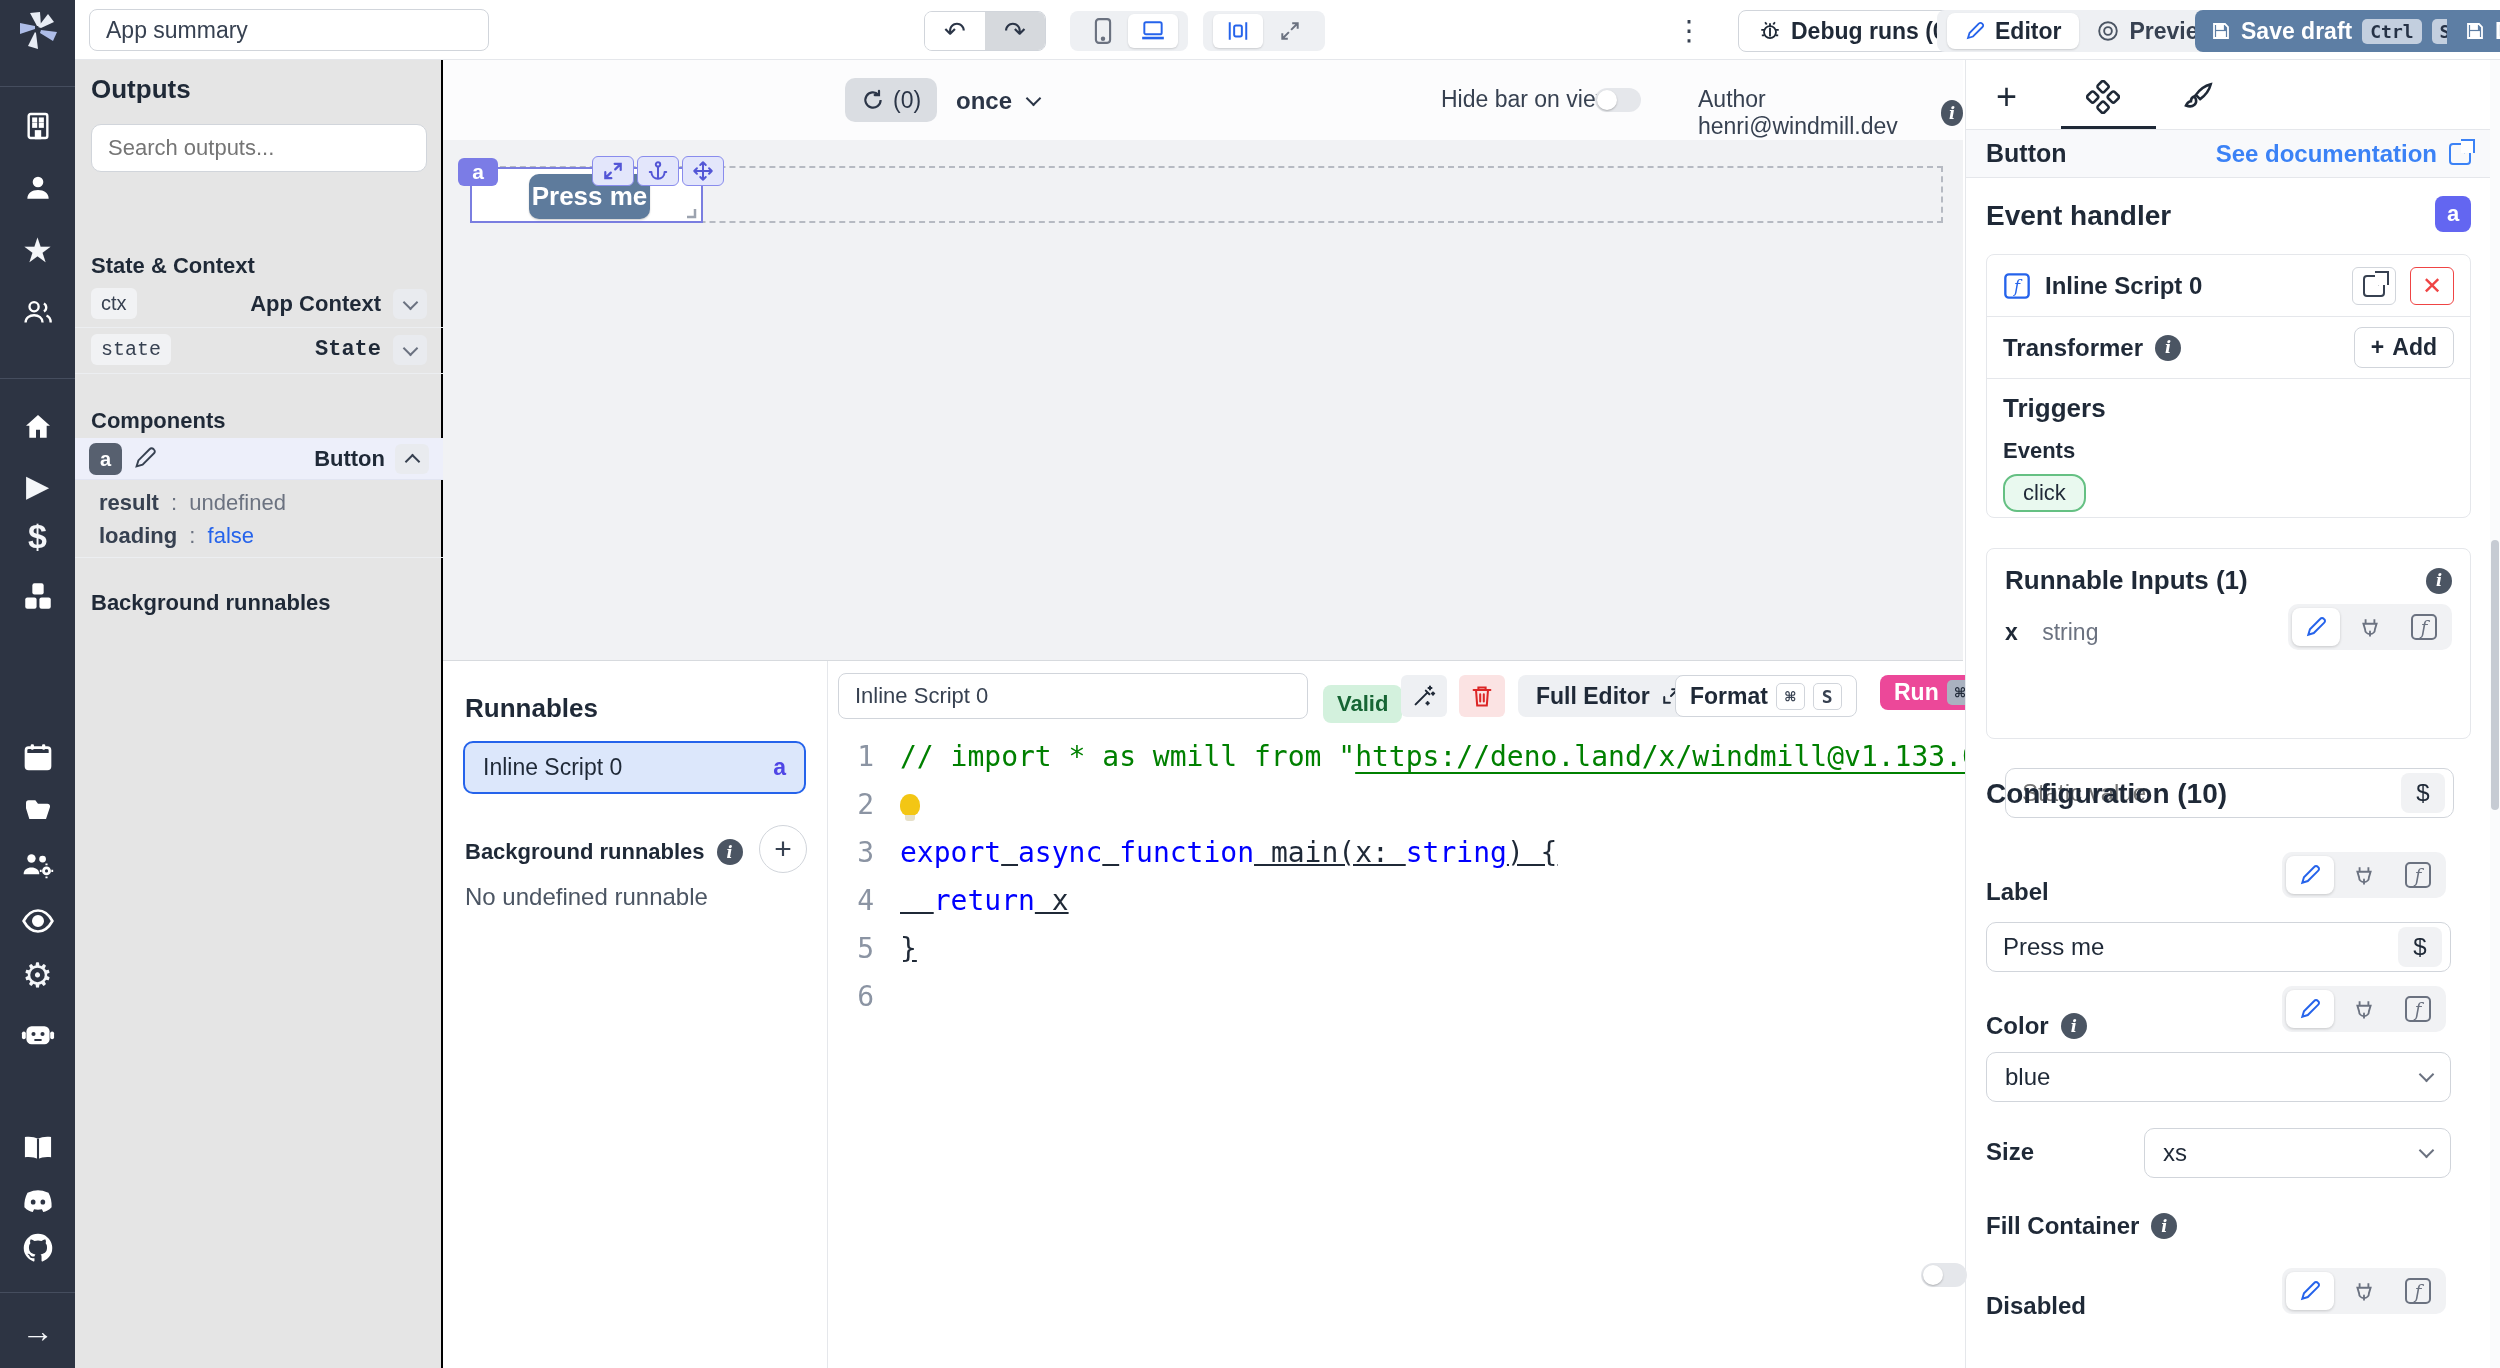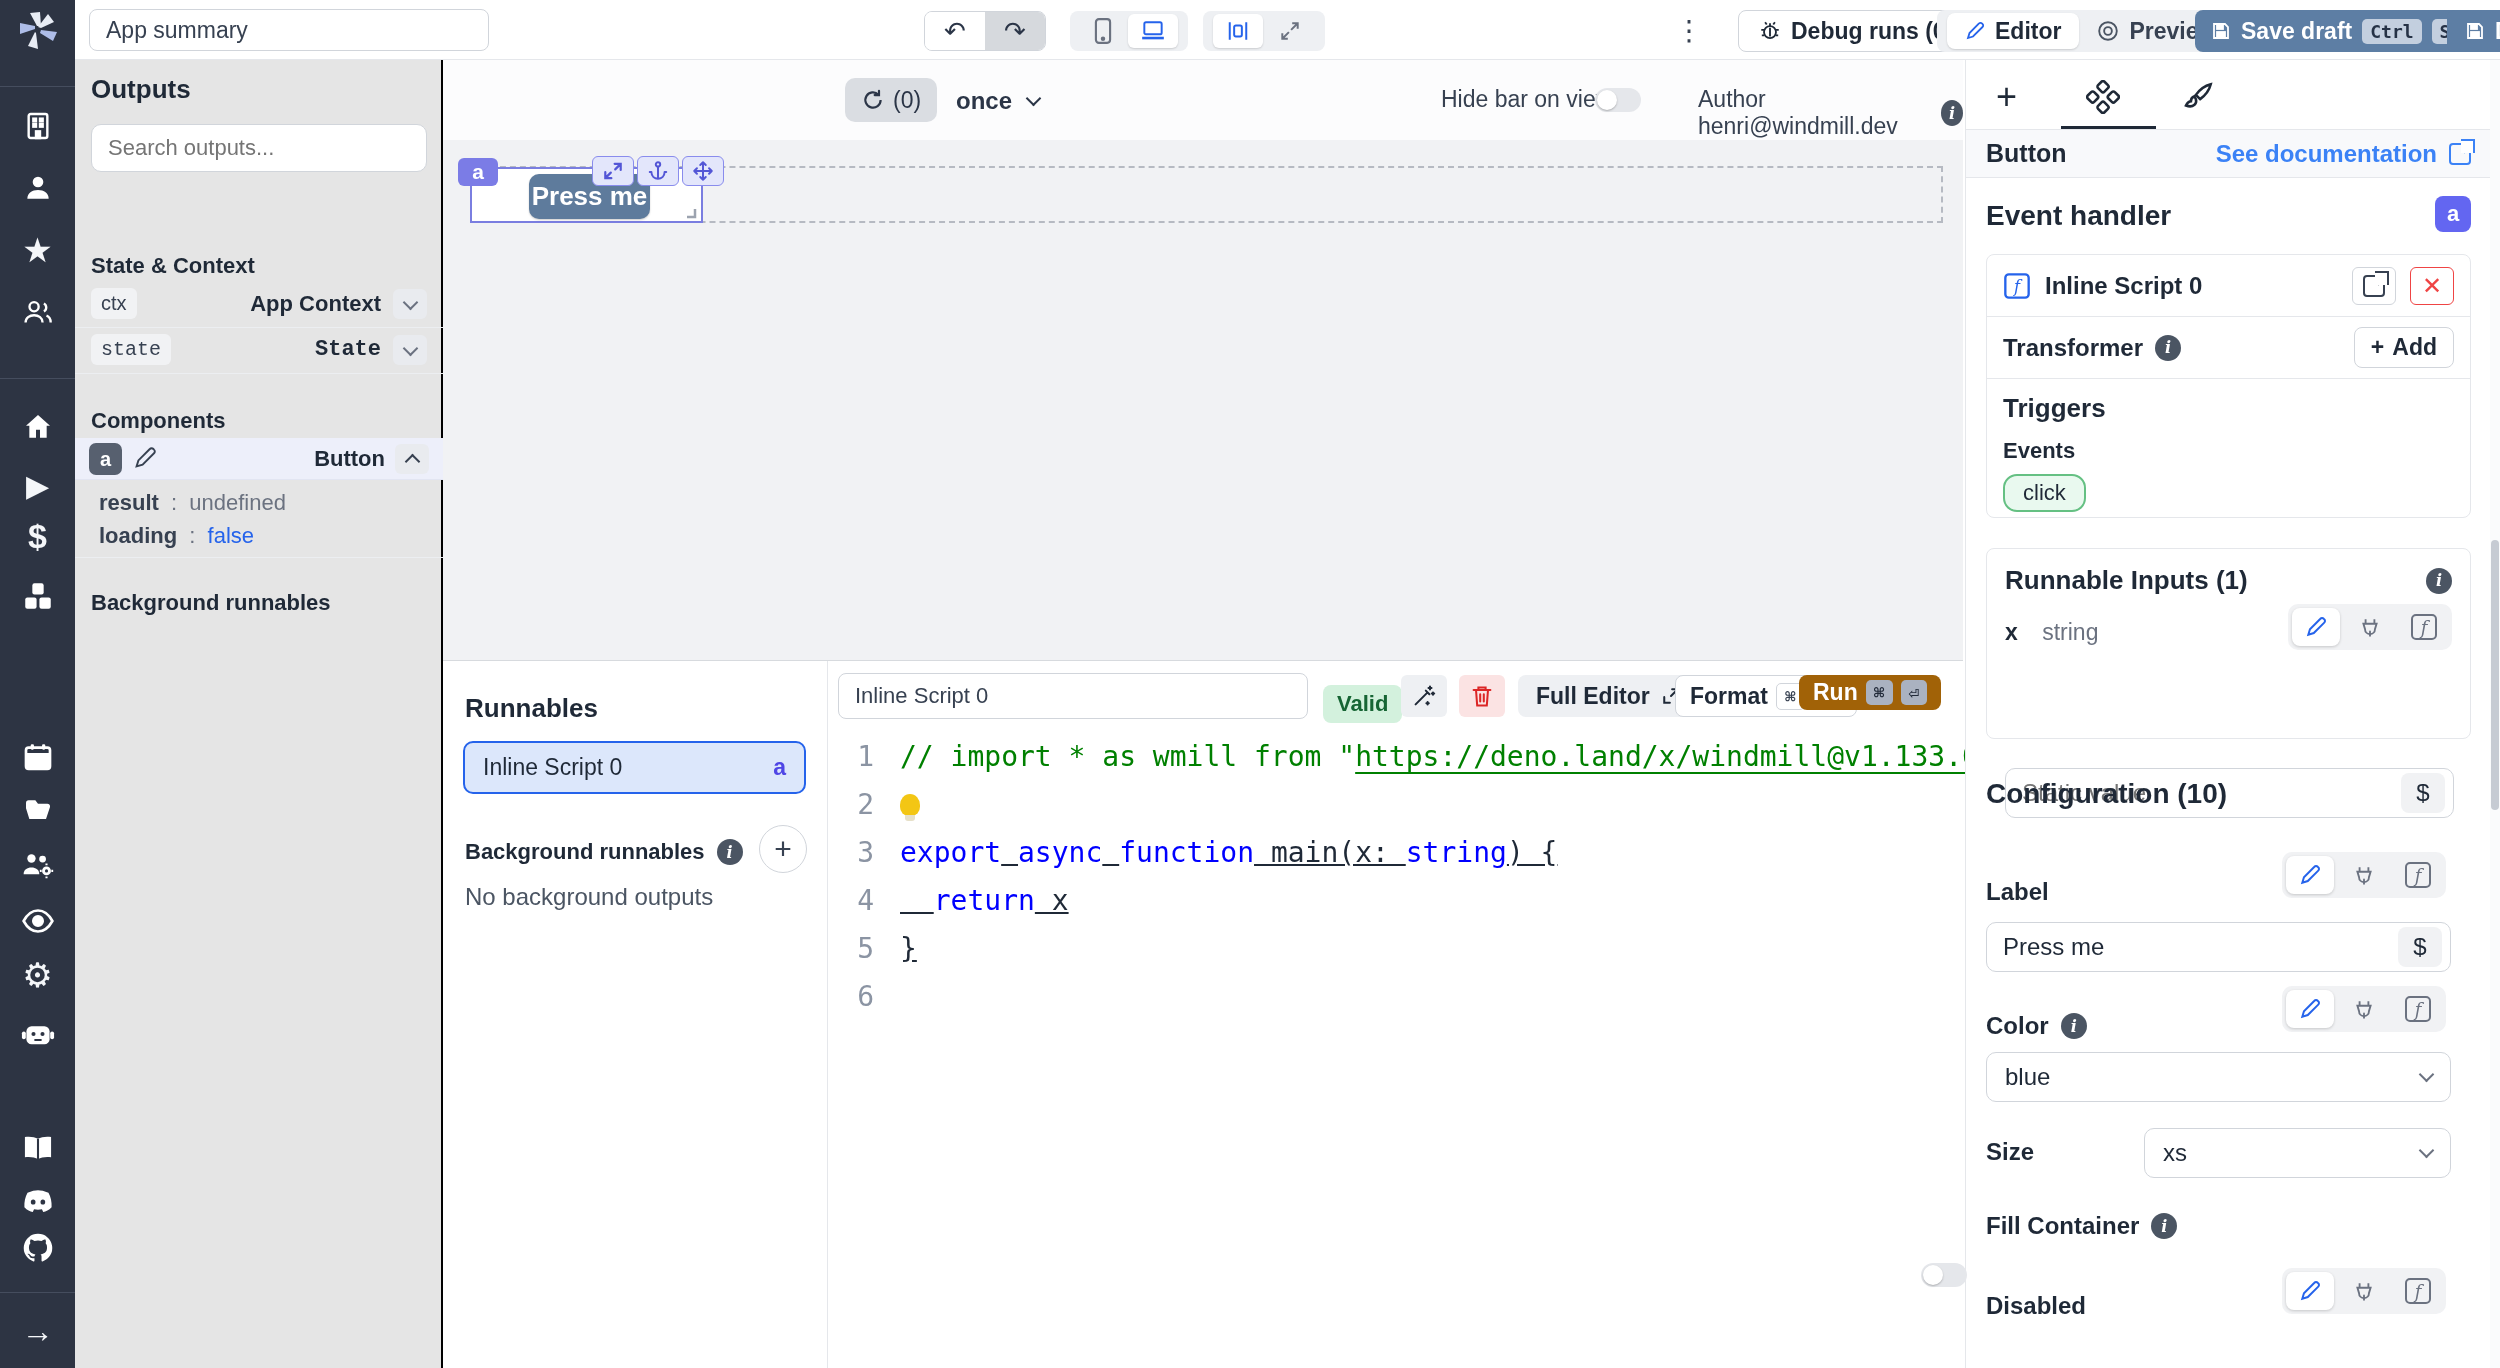--- a/index.html
+++ b/index.html
@@ -415,21 +415,21 @@
         <span>Inline Script 0</span>
         <span style="color:#4f46e5;font-weight:bold;">a</span>
       </div>
       <div class="abs" style="left:22px;top:178px;display:flex;align-items:center;gap:12px;">
         <span class="h-md">Background runnables</span>
         <span class="info-dot">i</span>
       </div>
       <div class="abs" style="right:20px;top:164px;width:48px;height:48px;border:1px solid #d1d5db;border-radius:50%;display:flex;align-items:center;justify-content:center;font-size:30px;color:#374151;">
           <span>+</span>
         </div>
-      <div class="abs" style="left:22px;top:222px;font-size:24px;color:#4b5563;">No background outputs</div>
+      <div class="abs" style="left:22px;top:222px;font-size:24px;color:#4b5563;">No undefined runnable</div>
     </div>
 
     <div class="abs" style="left:385px;top:0;width:1135px;height:708px;">
       <input class="abs input-box" style="left: 10px; top: 12px; width: 470px; height: 46px; font-size: 22px;" value="Inline Script 0">
       <div class="abs" style="left:495px;top:16px;height:38px;background:#d3f1dd;color:#166534;border-radius:8px;display:flex;align-items:center;padding:15px 14px;font-size:22px;font-weight:bold;margin-top:8px;">Valid</div>
       <div class="abs chip" style="left:573px;top:14px;width:46px;height:42px;background:#eef0f3;">
         <svg width="24" height="24" viewBox="0 0 20 20" fill="none" stroke="#1f2937" stroke-width="1.7">
             <path d="M3 17L13 7M11.5 5.5l3 3M15 2v2.5M16.25 3.25h-2.5M17.5 7v2M18.5 8h-2M13 15v2M14 16h-2" stroke-linecap="round"></path>
           </svg>
       </div>
@@ -442,21 +442,21 @@
         <span>Full Editor</span>
         <svg width="18" height="18" viewBox="0 0 16 16" fill="none" stroke="#1f2937" stroke-width="1.8">
             <path d="M9 2h5v5M14 2L8 8M7 14H2V9" stroke-linecap="round"></path>
           </svg>
       </div>
       <div class="abs tb-btn" style="left:847px;top:14px;height:42px;padding:0 14px;background:#fff;border:1px solid #d1d5db;color:#1f2937;gap:8px;">
         <span>Format</span>
         <span class="kbd light">⌘</span>
         <span class="kbd light">S</span>
       </div>
-      <div class="abs tb-btn" style="left:971px;top:14px;height:35px;padding:0 14px;background:#a16207;color:#fff;gap:8px;">
+      <div class="abs tb-btn" style="left:1052px;top:14px;height:35px;padding:0 14px;background:#ec4899;color:#fff;gap:8px;">
         <span>Run</span>
         <span class="kbd gray">⌘</span>
         <span class="kbd gray">⏎</span>
       </div>
 
       <div class="abs code" id="code-lines" style="left:0;top:72px;width:1135px;"><div><span class="ln">1</span><span class="tk-comment">// import * as wmill from "</span><span class="tk-comment-underline">https://deno.land/x/windmill@v1.133.0/mod.ts</span><span class="tk-comment">"</span></div><div><span class="ln">2</span><span class="bulb"></span></div><div><span class="ln">3</span><span class="tk-keyword">export</span><span class="tk-plain"> </span><span class="tk-keyword">async</span><span class="tk-plain"> </span><span class="tk-keyword">function</span><span class="tk-plain"> main(x: </span><span class="tk-keyword">string</span><span class="tk-plain">) {</span></div><div><span class="ln">4</span><span class="tk-plain">  </span><span class="tk-keyword">return</span><span class="tk-plain"> x</span></div><div><span class="ln">5</span><span class="tk-plain">}</span></div><div><span class="ln">6</span></div></div>
     </div>
   </div>
 
   <div class="abs right-panel">

